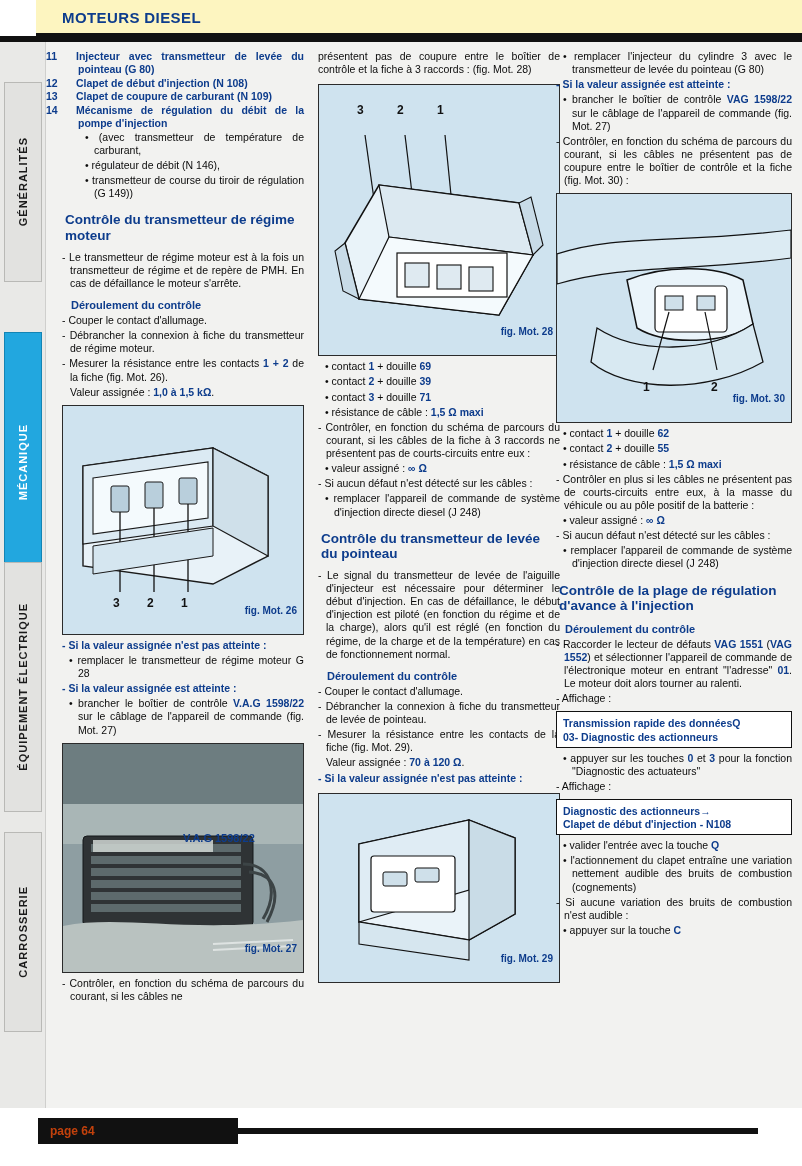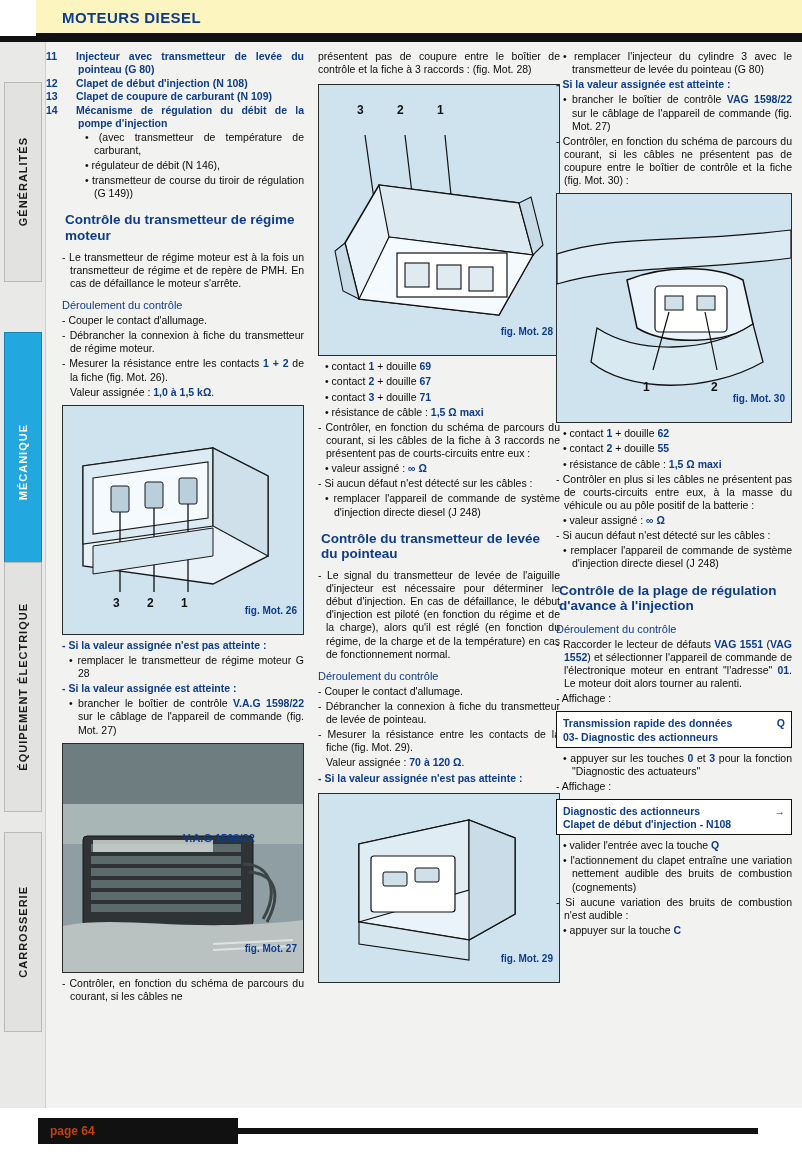--- a/index.html
+++ b/index.html
@@ -79,22 +79,22 @@
   .col { position:absolute; top:50px; width:242px; }
   #col1 { left:62px; }
   #col2 { left:318px; }
   #col3 { left:556px; width:236px; }
 
   h2.sec {
     font-size:13.5px; font-weight:bold; color:#0d3c8c;
     line-height:1.16; margin:12px 0 7px 3px;
   }
   h3.sub {
-    font-size:11px; font-weight:normal; color:#0d3c8c;
-    margin:9px 0 3px 0;
+    font-size:11px; font-weight:bold; color:#0d3c8c;
+    margin:9px 0 3px 9px;
   }
   p { margin:0 0 2px 0; line-height:1.25; text-align:justify; }
   .dash { padding-left:8px; text-indent:-8px; }
   .dash:before { content:"- "; }
   .sub2 { padding-left:16px; text-indent:-9px; }
   .sub2:before { content:"• "; }
   .blue { color:#0d3c8c; font-weight:bold; }
   .numlist { margin:0 0 1px 0; line-height:1.22; padding-left:16px; text-indent:-16px;
              color:#0d3c8c; font-weight:bold; font-size:10.5px; text-align:justify;}
   .numlist .n { display:inline-block; width:14px; }
@@ -115,21 +115,21 @@
   .lbl {
     position:absolute; font-size:12px; font-weight:bold; color:#111;
   }
 
   
   .screen {
     border:1px solid #111; background:#ffffff;
     padding:4px 6px; margin:6px 0 4px 0;
     font-size:10.5px; font-weight:bold; color:#0d3c8c;
   }
-  .screen .row { display:flex; justify-content:space-between; line-height:1.35;}
+  .screen .row { display:flex; line-height:1.35;}
 
   
   svg { display:block; }
 </style>
 </head>
 <body>
 
 <div id="page">
 
   <div class="hdr-band"></div>
@@ -270,21 +270,21 @@
       <div class="lbl" style="left:38px; top:18px;">3</div>
       <div class="lbl" style="left:78px; top:18px;">2</div>
       <div class="lbl" style="left:118px; top:18px;">1</div>
       <div class="figcap">fig. Mot. 28</div>
     </div>
 
     <p class="sub2">
       <span>contact </span><span class="blue">1</span><span> + douille </span><span class="blue">69</span>
     </p>
     <p class="sub2">
-      <span>contact </span><span class="blue">2</span><span> + douille </span><span class="blue">67</span>
+      <span>contact </span><span class="blue">2</span><span> + douille </span><span class="blue">39</span>
     </p>
     <p class="sub2">
       <span>contact </span><span class="blue">3</span><span> + douille </span><span class="blue">71</span>
     </p>
     <p class="sub2">
       <span>résistance de câble : </span><span class="blue">1,5 Ω  maxi</span>
     </p>
     <p class="dash">Contrôler, en fonction du schéma de parcours du courant, si les câbles de la fiche à 3 raccords ne présentent pas de courts-circuits entre eux :</p>
     <p class="sub2">
       <span>valeur assigné : </span><span class="blue">∞ Ω</span>

